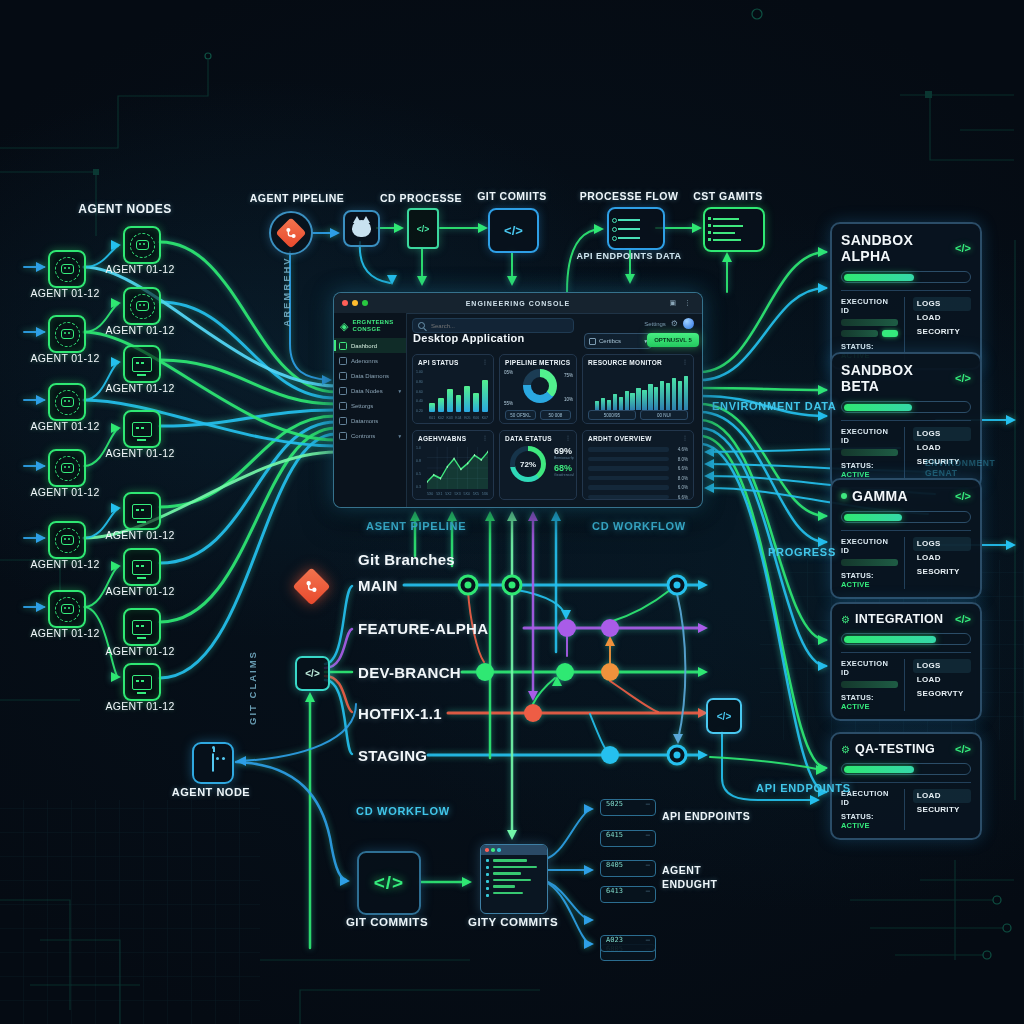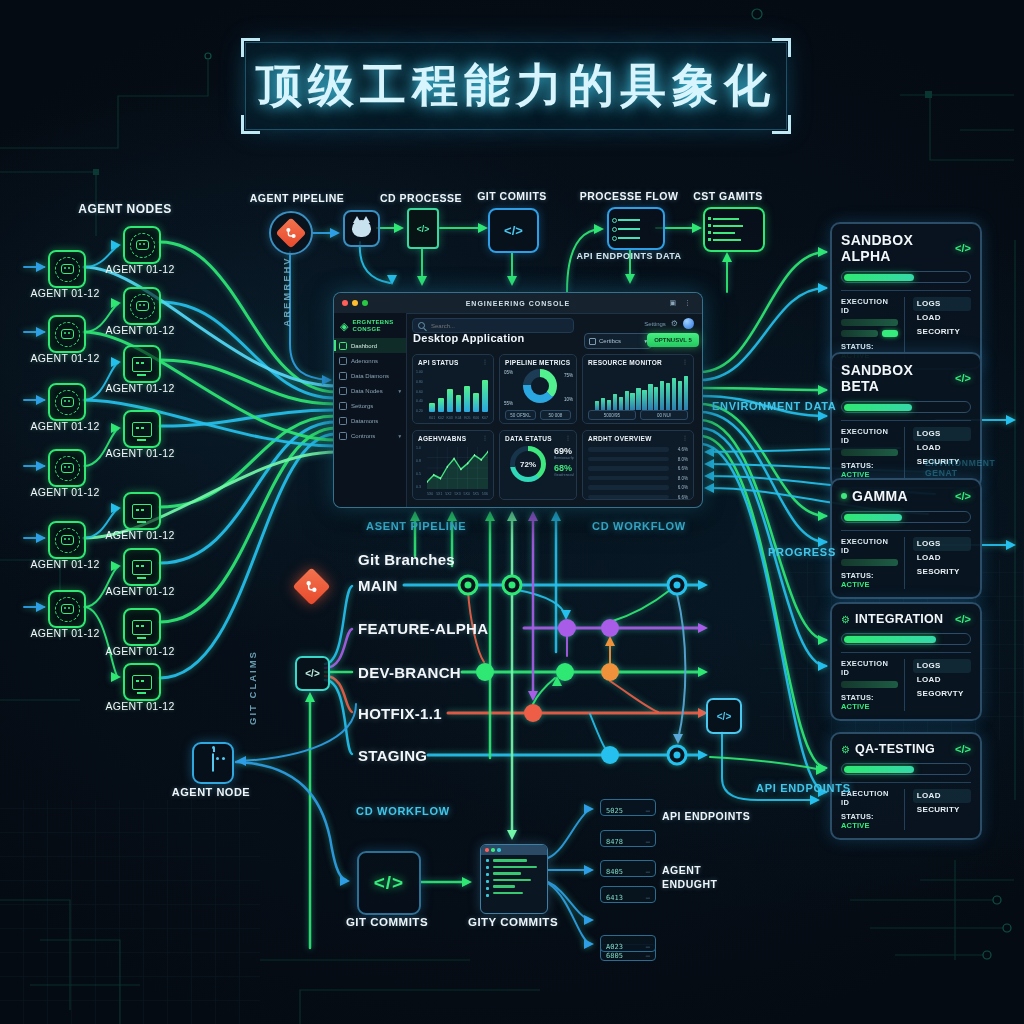--- a/index.html
+++ b/index.html
@@ -139,21 +139,21 @@
   .citem.track{background:rgba(22,52,66,.6);border-radius:3px;padding:0 4px;margin-left:-4px}
   
   .gcbox{position:absolute;z-index:3;left:357px;top:851px;width:60px;height:60px;border:2px solid #2e6f94;border-radius:9px;background:rgba(7,17,26,.85);display:flex;align-items:center;justify-content:center;font-size:19px;font-weight:bold;color:#35ec7c;letter-spacing:1px;box-shadow:0 0 12px rgba(46,143,200,.35);text-shadow:0 0 8px rgba(53,236,124,.8)}
   .gity{position:absolute;z-index:3;left:480px;top:844px;width:66px;height:68px;border:1.5px solid #3e7fa5;border-radius:6px;background:#0a1622;box-shadow:0 0 12px rgba(62,127,165,.4);overflow:hidden}
   .gityhead{height:10px;background:#2a4a66;display:flex;align-items:center;gap:2.5px;padding:0 4px}
   .gityhead i{width:3.5px;height:3.5px;border-radius:50%}
   .gitybody{padding:4px 5px;display:flex;gap:4px}
   .gitycol{width:3px;display:flex;flex-direction:column;gap:4px}
   .gitycol i{width:3px;height:3px;background:#35c8d8;border-radius:1px}
   .gitylines i{display:block;height:2.5px;background:#3fe87f;border-radius:1px;margin-bottom:4px;opacity:.85}
-  .pill{position:absolute;z-index:3;left:600px;width:56px;height:17px;border:1.5px solid #2b6d90;border-radius:4px;background:rgba(8,20,30,.92);display:flex;align-items:flex-end;justify-content:space-between;padding:0 5px;box-sizing:border-box;font-size:7px;color:#7fd8c8;font-family:"DejaVu Sans Mono",monospace}
+  .pill{position:absolute;z-index:3;left:600px;width:56px;height:17px;border:1.5px solid #2b6d90;border-radius:4px;background:rgba(8,20,30,.92);display:flex;align-items:flex-start;justify-content:space-between;padding:0 5px;box-sizing:border-box;font-size:7px;color:#7fd8c8;font-family:"DejaVu Sans Mono",monospace}
   .pill b{color:#5a86a0;font-weight:normal}
   .nodebox{position:absolute;z-index:3;left:192px;top:742px;width:38px;height:38px;border:2px solid #2fa8e0;border-radius:9px;background:rgba(6,18,28,.8);display:flex;align-items:center;justify-content:center;box-shadow:0 0 11px rgba(47,168,224,.4)}
   .ant{position:relative}
   .ant::before{content:"";position:absolute;left:50%;top:-6px;width:1.5px;height:4px;background:#53c8f0}
   .ant::after{content:"";position:absolute;left:calc(50% - 1px);top:-8px;width:3px;height:3px;border-radius:50%;background:#53c8f0}
   .gridpatch{position:absolute;z-index:1;opacity:.12;background:
     repeating-linear-gradient(0deg,transparent,transparent 23px,#2a7d8f 24px),
     repeating-linear-gradient(90deg,transparent,transparent 23px,#2a7d8f 24px)}
 </style>
 </head>
@@ -360,27 +360,20 @@
       <circle cx="610" cy="628" r="9" fill="#a95ce8"></circle>
       <circle cx="485" cy="672" r="9" fill="#2fe873"></circle>
       <circle cx="565" cy="672" r="9" fill="#2fe873"></circle>
       <circle cx="610" cy="672" r="9" fill="#f0923c"></circle>
       <circle cx="533" cy="713" r="9" fill="#ee5d45"></circle>
       <circle cx="610" cy="755" r="9" fill="#25c0ee"></circle>
       <circle cx="677" cy="755" r="9" fill="#06121c" stroke="#25c0ee" stroke-width="3"></circle>
       <circle cx="677" cy="755" r="3.5" fill="#25c0ee"></circle>
     </svg>
 
-  <div class="title-box">
-    <span class="cb tl"></span>
-    <span class="cb tr"></span>
-    <span class="cb bl"></span>
-    <span class="cb br"></span>
-    <h1>顶级工程能力的具象化</h1>
-  </div>
 
   <div class="lbl" style="left:60px;top:202px;width:130px;font-size:12px">AGENT NODES</div>
 
   <div class="agent-box" style="left:48px;top:250px">
       <span class="gearring">
         <span class="bot"></span>
       </span>
     </div>
   <div class="agent-label" style="left:20px;top:287px">AGENT 01-12</div>
   <div class="agent-box" style="left:48px;top:315px">
@@ -887,21 +880,21 @@
       </div>
     </div>
   </div>
   <div class="lbl" style="left:459px;top:916px;width:108px;font-size:11.5px">GITY COMMITS</div>
 
   <div class="pill" style="top:799px">
       <span>5025</span>
       <b>—</b>
     </div>
   <div class="pill" style="top:830px">
-      <span>8478</span>
+      <span>6415</span>
       <b>—</b>
     </div>
   <div class="pill" style="top:860px">
       <span>8405</span>
       <b>—</b>
     </div>
   <div class="pill" style="top:886px">
       <span>6413</span>
       <b>—</b>
     </div>

